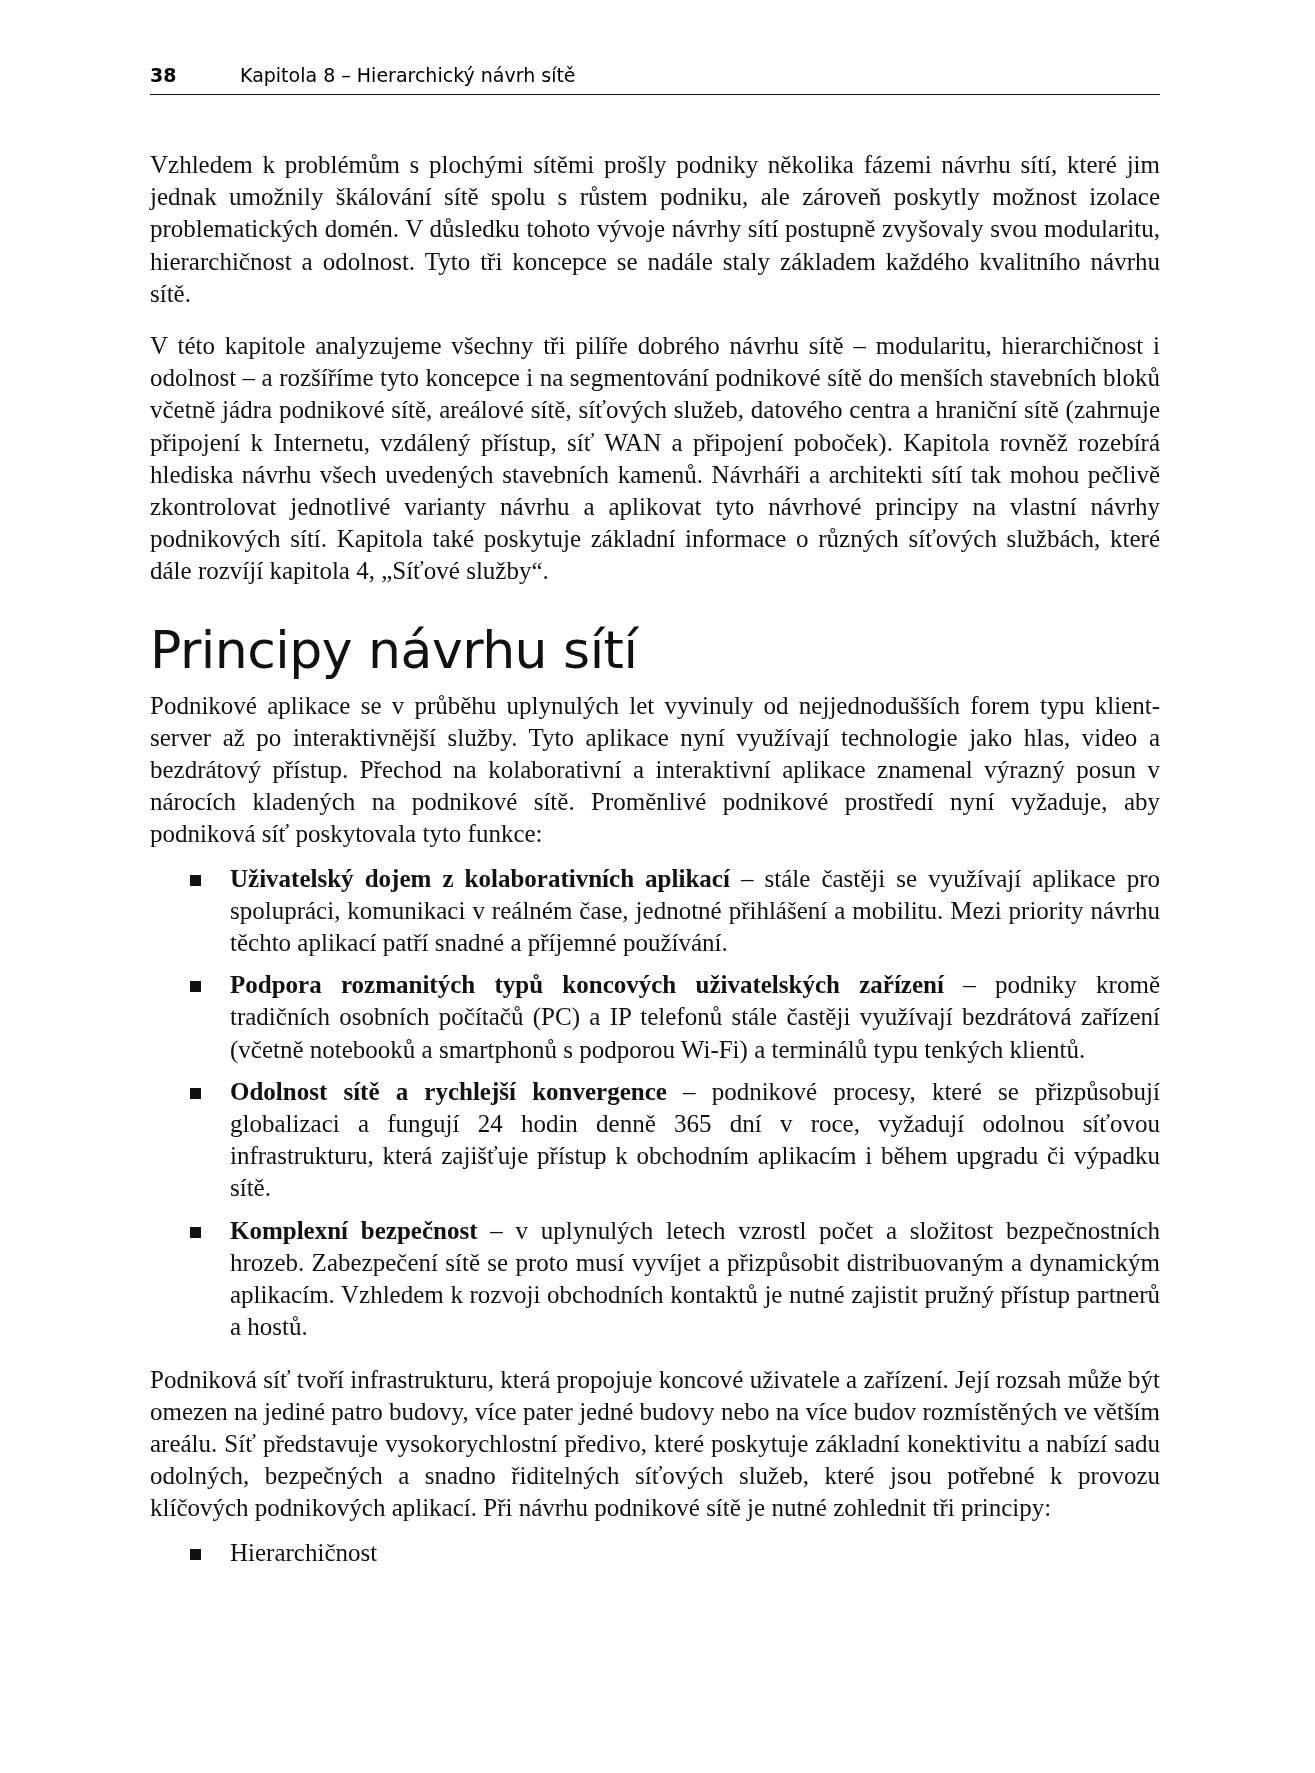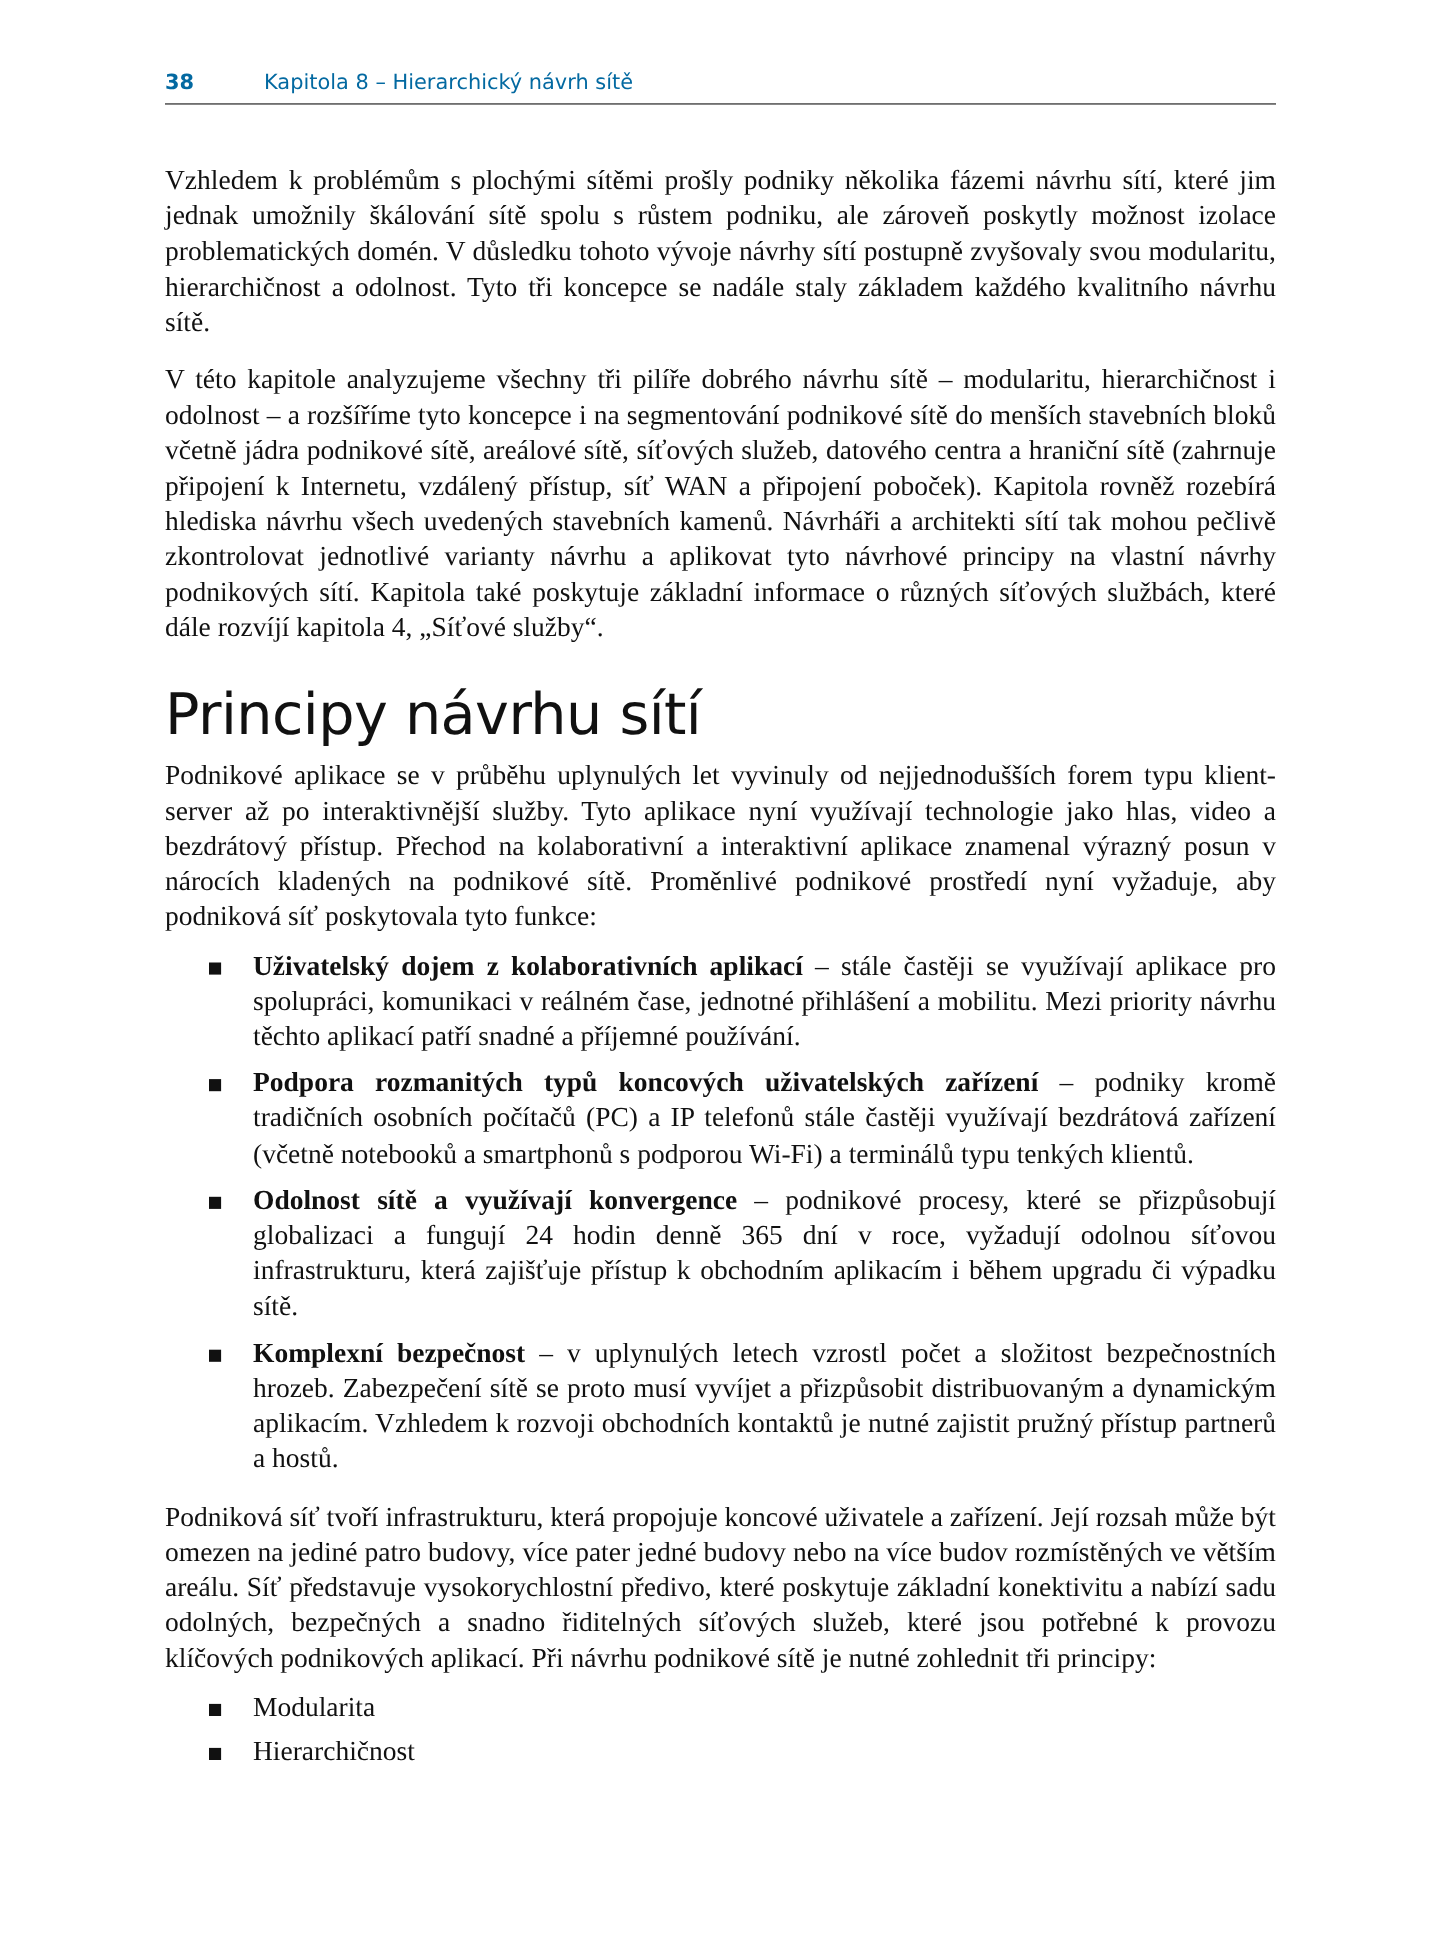--- a/index.html
+++ b/index.html
@@ -1,18 +1,18 @@
 <!DOCTYPE html>
 <html><head>
   <meta charset="utf-8">
   <style>
     html, body { margin: 0; padding: 0; background: #ffffff; }
     body { width: 1315px; height: 1773px; position: relative; overflow: hidden; color: #111; }
     .page { position: absolute; left: 150px; top: 64px; width: 1010px; }
-    .running-head { display: flex; align-items: flex-end; font-family: "DejaVu Sans", sans-serif; font-size: 19px; color: #0369a1; padding-bottom: 8px; border-bottom: 1.5px solid #111; }
+    .running-head { display: flex; align-items: flex-end; font-family: "DejaVu Sans", sans-serif; font-size: 19px; color: #000000; padding-bottom: 8px; border-bottom: 1.5px solid #111; }
     .running-head .pnum { font-weight: bold; width: 90px; }
     .body-text { font-family: "Liberation Serif", serif; font-size: 25px; line-height: 32.2px; text-align: justify; margin: 0; hyphens: manual; }
     .p1 { margin-top: 54px; }
     .p2 { margin-top: 20px; }
     h1.section-title { font-family: "DejaVu Sans", sans-serif; font-weight: normal; font-size: 52px; letter-spacing: -0.5px; margin: 36px 0 14px 0; line-height: 52px; }
     ul.bullets { list-style: none; margin: 12px 0 16px 0; padding: 0; }
     ul.bullets li { position: relative; padding-left: 80px; margin-bottom: 10px; }
     ul.bullets li .bullet { position: absolute; left: 40px; top: 12px; width: 11px; height: 11px; background: #111; }
     ul.bullets li b { font-weight: bold; }
     .p-after { margin-top: 20px; }
@@ -40,33 +40,29 @@
     <li class="body-text">
       <span class="bullet"></span>
       <b>Uživatelský dojem z kolaborativních aplikací</b><span> – stále častěji se využívají aplikace pro spolupráci, komunikaci v reálném čase, jednotné přihlášení a mobilitu. Mezi priority návrhu těchto aplikací patří snadné a příjemné používání.</span>
     </li>
     <li class="body-text">
       <span class="bullet"></span>
       <b>Podpora rozmanitých typů koncových uživatelských zařízení</b><span> – podniky kromě tradičních osobních počítačů (PC) a IP telefonů stále častěji využívají bezdrátová zařízení (včetně notebooků a smartphonů s podporou Wi-Fi) a terminálů typu tenkých klientů.</span>
     </li>
     <li class="body-text">
       <span class="bullet"></span>
-      <b>Odolnost sítě a využívají konvergence</b><span> – podnikové procesy, které se přizpůsobují globalizaci a fungují 24 hodin denně 365 dní v roce, vyžadují odolnou síťovou infrastrukturu, která zajišťuje přístup k obchodním aplikacím i během upgradu či výpadku sítě.</span>
+      <b>Odolnost sítě a rychlejší konvergence</b><span> – podnikové procesy, které se přizpůsobují globalizaci a fungují 24 hodin denně 365 dní v roce, vyžadují odolnou síťovou infrastrukturu, která zajišťuje přístup k obchodním aplikacím i během upgradu či výpadku sítě.</span>
     </li>
     <li class="body-text">
       <span class="bullet"></span>
       <b>Komplexní bezpečnost</b><span> – v uplynulých letech vzrostl počet a složitost bezpečnostních hrozeb. Zabezpečení sítě se proto musí vyvíjet a přizpůsobit distribuovaným a dynamickým aplikacím. Vzhledem k rozvoji obchodních kontaktů je nutné zajistit pružný přístup partnerů a hostů.</span>
     </li>
   </ul>
 
   <p class="body-text p-after">Podniková síť tvoří infrastrukturu, která propojuje koncové uživatele a zařízení. Její rozsah může být omezen na jediné patro budovy, více pater jedné budovy nebo na více budov rozmístěných ve větším areálu. Síť představuje vysokorychlostní předivo, které poskytuje základní konektivitu a nabízí sadu odolných, bezpečných a snadno řiditelných síťových služeb, které jsou potřebné k provozu klíčových podnikových aplikací. Při návrhu podnikové sítě je nutné zohlednit tři principy:</p>
 
   <ul class="short">
     <li class="body-text">
       <span class="bullet"></span>
-      <span>Modularita</span>
-    </li>
-    <li class="body-text">
-      <span class="bullet"></span>
       <span>Hierarchičnost</span>
     </li>
   </ul>
 </div>
 
 </body></html>

